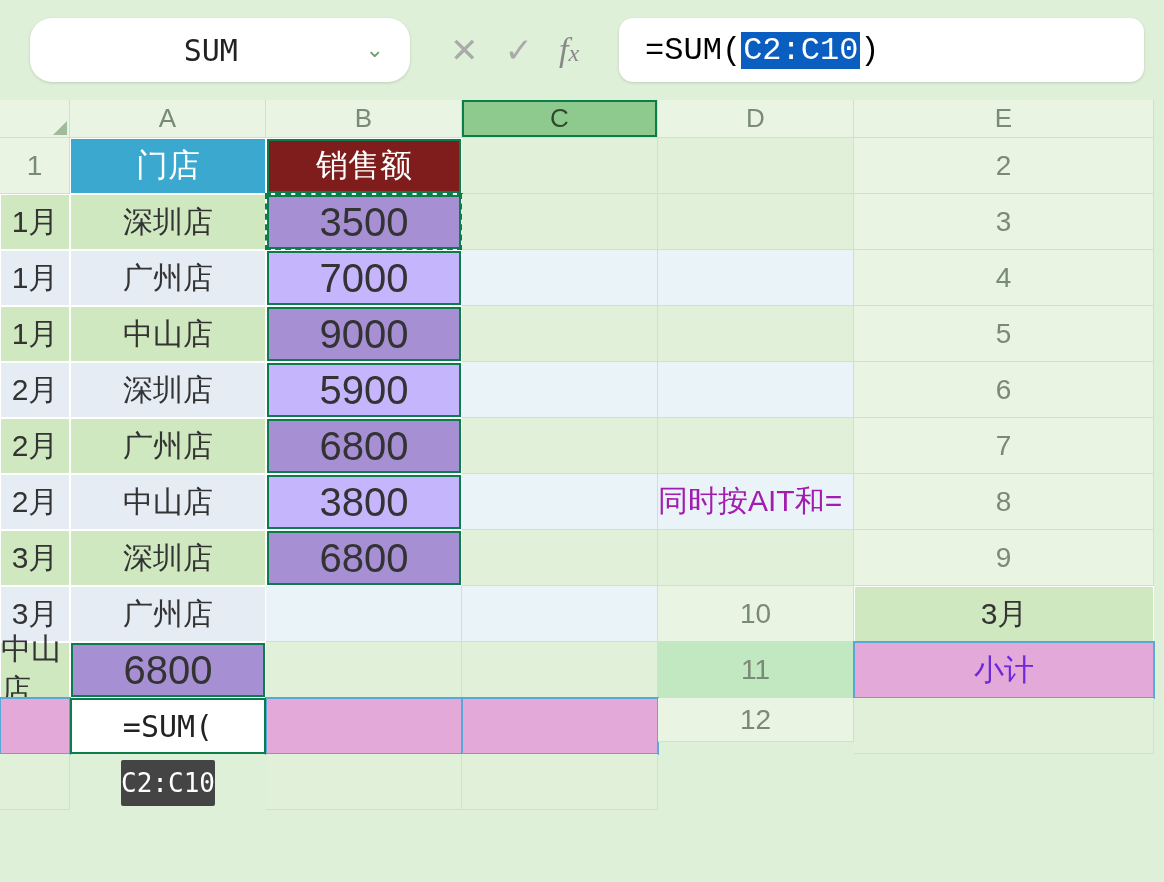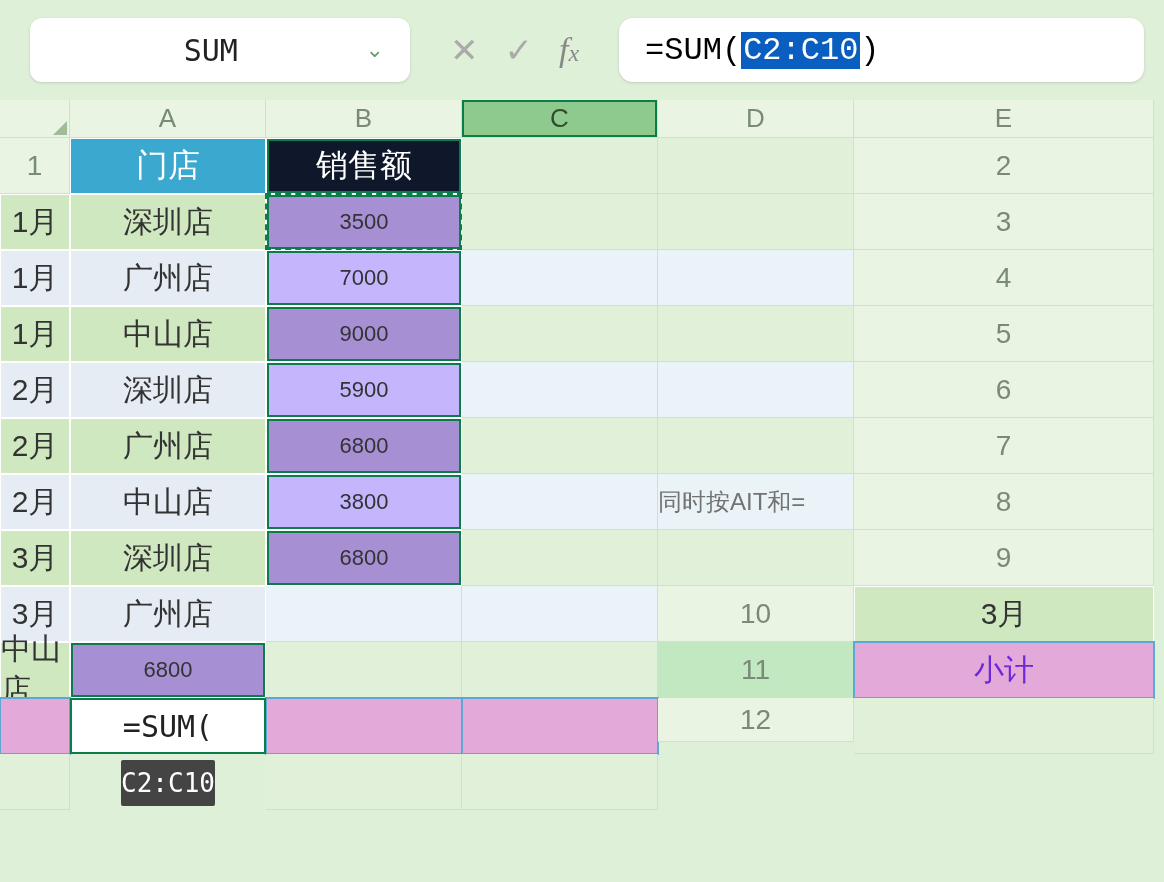--- a/index.html
+++ b/index.html
@@ -1,20 +1,20 @@
 <!DOCTYPE html>
 <html><head>
 <meta charset="utf-8">
 <style>
 * { box-sizing: border-box; margin: 0; padding: 0; }
 body { font-family: "Microsoft YaHei", Arial, sans-serif; background: #dff0d8; width: 1164px; height: 882px; overflow: hidden; }
 
 
 .fbar { display: flex; align-items: center; padding: 18px 20px 18px 30px; gap: 40px; }
-.namebox { background: #fff; border-radius: 12px; height: 64px; width: 380px; display: flex; align-items: center; justify-content: space-between; padding: 0 26px; font-size: 30px; color: #222; box-shadow: 0 1px 3px rgba(0,0,0,.15); }
+.namebox { background: #fff; border-radius: 22px; height: 64px; width: 380px; display: flex; align-items: center; justify-content: space-between; padding: 0 26px; font-size: 30px; color: #222; box-shadow: 0 1px 3px rgba(0,0,0,.15); }
 .namebox-text { flex:1; text-align:center; font-family: Consolas, monospace; }
 .chev { color:#6aa06a; font-size:22px; }
 .fx-group { display:flex; align-items:center; gap:26px; }
 .fx-icon { font-size:34px; color:#666; font-family: serif; }
 .fx-icon.cancel { color:#aaa; }
 .fx-icon.check { color:#aaa; }
 .fx-icon.fx { font-style: italic; color:#888; }
 .formula-input { flex:1; background:#fff; border-radius:14px; height:64px; display:flex; align-items:center; padding:0 26px; font-size:32px; font-family: Consolas, "Courier New", monospace; box-shadow: 0 1px 3px rgba(0,0,0,.15); min-width: 420px; }
 .formula-hl { background:#0a5ec0; color:#fff; padding:0 2px; }
 
@@ -25,38 +25,38 @@
 .tri { width:0; height:0; border-style:solid; border-width:0 0 14px 14px; border-color:transparent transparent #9fbb9a transparent; }
 .hdr.active { background:#8ec98e; color:#2d4d2d; }
 .rowhdr { height:56px; font-size:28px; }
 .rowhdr.active { background:#c1e8c1; }
 
 .cell { height:56px; border-right:1px solid #cfe0cc; border-bottom:1px solid #cfe0cc; display:flex; align-items:center; justify-content:center; font-size:30px; color:#333; background:#e1f0d9; }
 .cell.alt { background:#eaf3f8; }
 
 
 .th { background:#3aa8cf; color:#fff; font-size:32px; border:1px solid #fff; }
-.th.c3 { background:#0f172a; }
+.th.c3 { background:#7f1d1d; }
 
 
 .dc-a, .dc-b { border:1px solid #fff; font-size:30px; }
 .dc-a.even, .dc-b.even { background:#cfe8c0; }
 .dc-a.odd, .dc-b.odd { background:#e5ecf4; }
-.dc-c { background:#a78fd4; color:#333; border:1px solid #fff; font-size:22px; }
+.dc-c { background:#a78fd4; color:#333; border:1px solid #fff; font-size:40px; }
 .dc-c.odd { background:#c4b5fd; }
 
 
 .subtotal-a { background:#e3a9d9; color:#6d28d9; font-size:30px; border:1px solid #fff; }
 .subtotal-b { background:#e3a9d9; border:1px solid #fff; }
 .subtotal-c { background:#fff; color:#222; font-family: Consolas, monospace; font-size:30px; border:2px solid #0a7d4a; position:relative; }
 .subtotal-de { background:#e3a9d9; }
 
 
 .tooltip-cell { background:#444; color:#fff; font-family: Consolas, monospace; font-size:26px; display:flex; align-items:center; justify-content:center; height:46px; border-radius:2px; margin: 4px 20px 0 20px; }
-.annot { color:#737373; font-size:24px; display:flex; align-items:center; justify-content:center; }
+.annot { color:#a21caf; font-size:30px; display:flex; align-items:center; justify-content:center; }
 
 
 .c-col-wrap { box-shadow: inset 0 0 0 2px #0a7d4a; }
 
 
 .range-box { outline: 2px dashed #0a7d4a; outline-offset:-1px; }
 
 .row11-outline { outline: 2px solid #5aa8d6; outline-offset:-1px; }
 
 </style>

